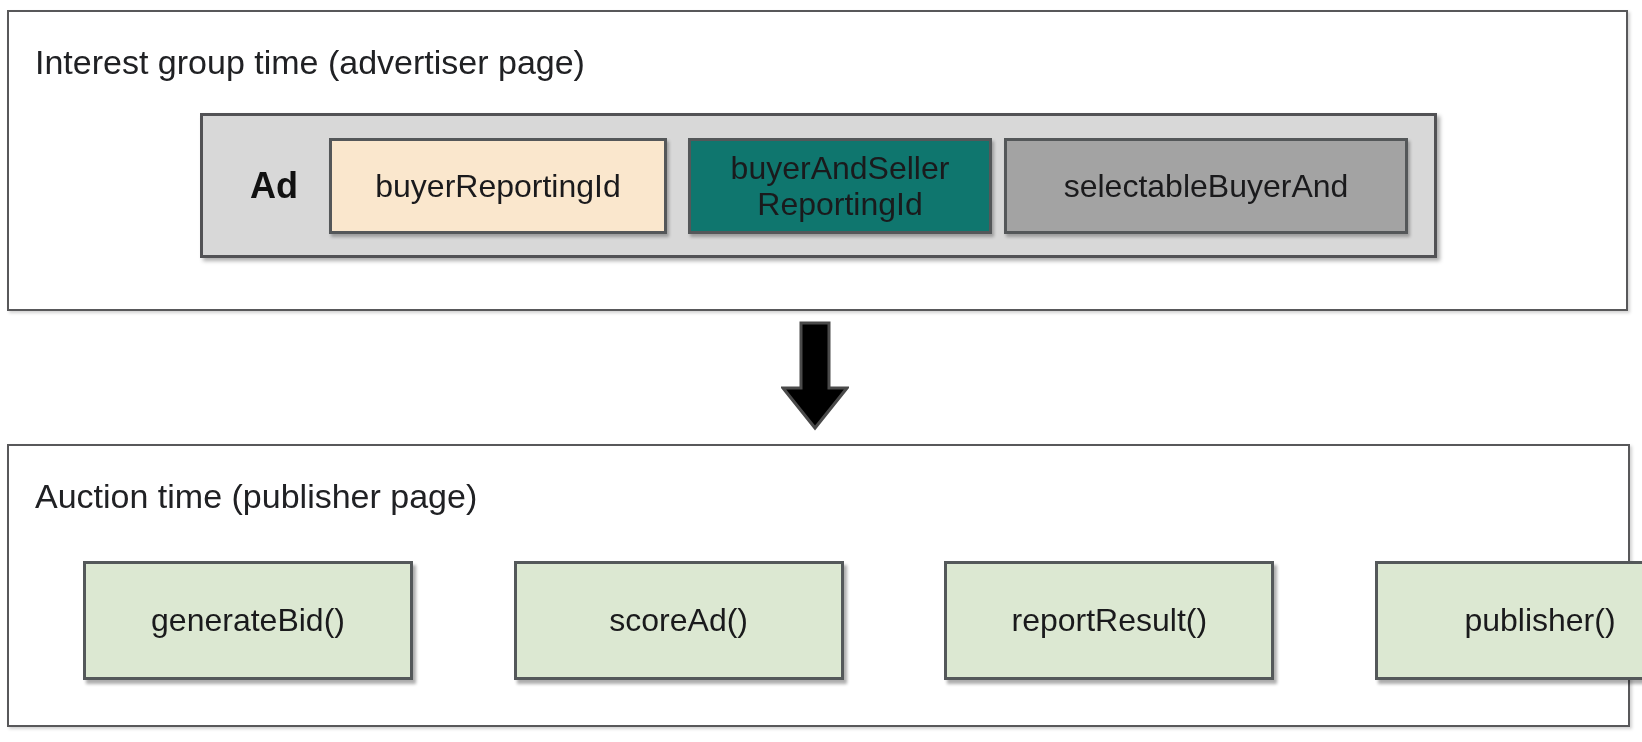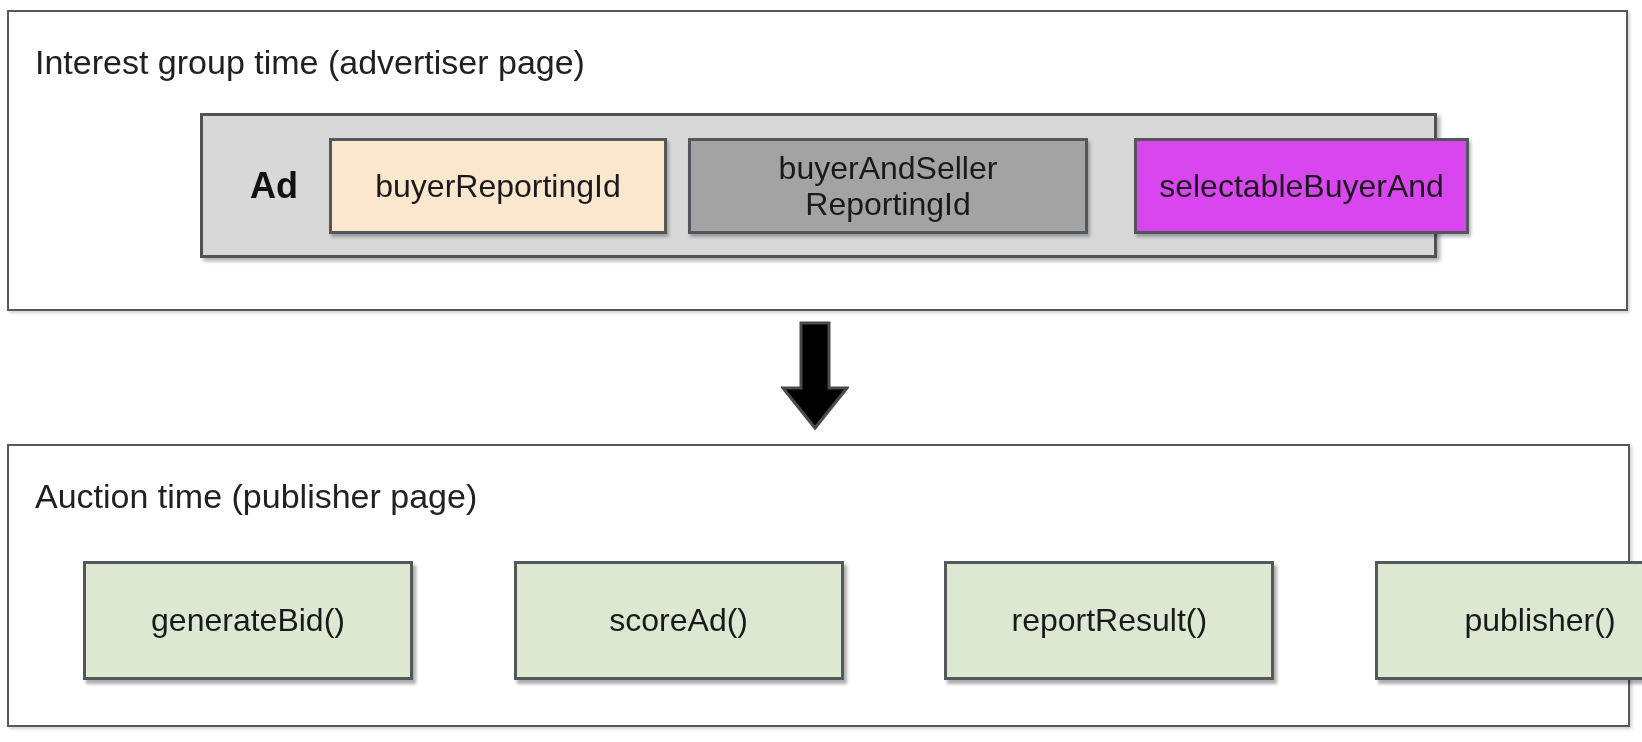--- a/index.html
+++ b/index.html
@@ -67,22 +67,22 @@
     justify-content: center;
     text-align: center;
     font-size: 32px;
     line-height: 36px;
     border: 3px solid #545759;
     box-shadow: 2px 3px 3px rgba(0,0,0,0.28);
     padding: 0 22px;
   }
   .id-box .line { display: block; white-space: nowrap; }
   .box-1 { width: 338px; margin-right: 21px; background: #fae7cd; }
-  .box-2 { width: 400px; margin-right: 37px; background: #a3a3a3; }
-  .box-3 { width: 335px; background: #d946ef; margin-left: 9px; }
+  .box-2 { width: 304px; margin-right: 12px; background: #0f766e; }
+  .box-3 { width: 404px; background: #a3a3a3; }
 
   
   .arrow-wrap {
     position: absolute;
     left: 781px;
     top: 321px;
     width: 68px;
     height: 110px;
   }
 

